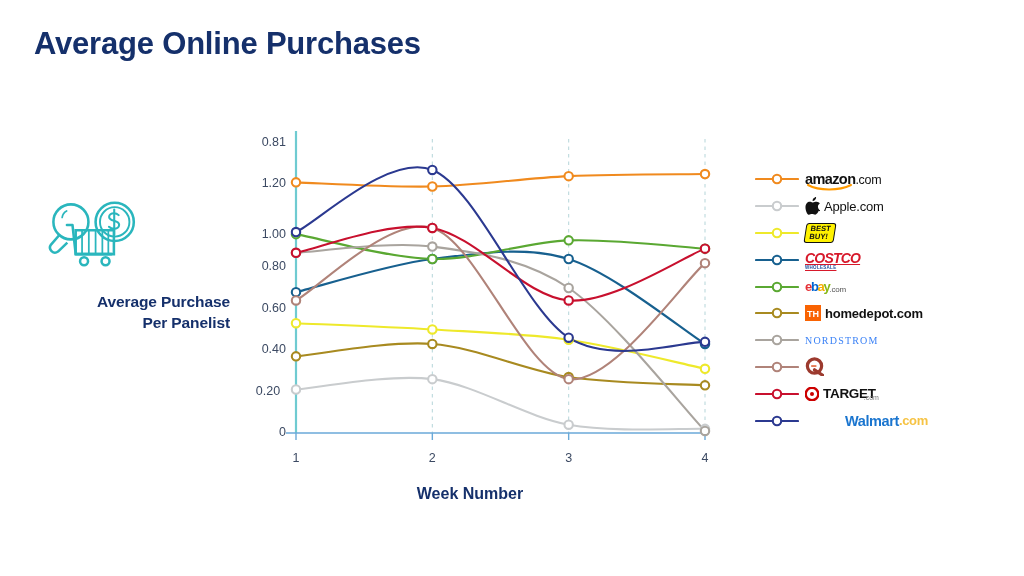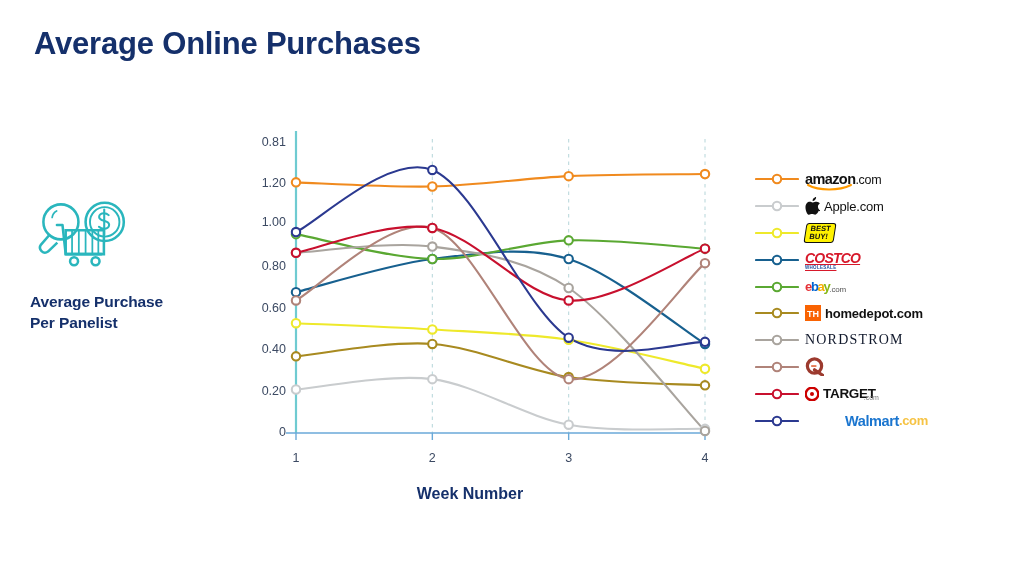--- a/index.html
+++ b/index.html
@@ -29,23 +29,24 @@
     font-size: 31px;
     font-weight: bold;
     color: #15306b;
     letter-spacing: -0.2px;
     white-space: nowrap;
   }
 
   
   #side-panel {
     position: absolute;
-    left: 30px;
+    left: 40px;
     top: 198px;
     width: 190px;
+    text-align: right;
   }
   #side-icon {
     width: 96px;
     height: 78px;
     display: block;
     margin-left: 6px;
   }
   #side-caption {
     margin-top: 16px;
     font-size: 15.5px;
@@ -113,21 +114,21 @@
     display: flex;
     align-items: center;
     height: 20px;
     white-space: nowrap;
   }
 
   
   .b-amazon-main { font-size: 14.5px; font-weight: bold; color: #111111; letter-spacing: -0.6px; }
   .b-amazon-com  { font-size: 12.5px; color: #111111; letter-spacing: -0.3px; }
   .b-apple-text  { font-size: 13px; color: #111111; letter-spacing: -0.2px; }
-  .b-nordstrom   { font-size: 14px; color: #0f172a; letter-spacing: 1.2px; font-family: "Liberation Serif", serif; text-align: center; }
+  .b-nordstrom   { font-size: 10px; color: #3b82f6; letter-spacing: 1.2px; font-family: "Liberation Serif", serif; text-align: center; }
   .b-homedepot   { font-size: 13px; font-weight: bold; color: #111111; letter-spacing: -0.2px; }
   .b-costco      { font-size: 14px; font-weight: bold; color: #d7182a; font-style: italic; letter-spacing: -0.8px; text-decoration: underline; }
   .b-ebay-e { color:#e53238; } .b-ebay-b { color:#0064d2; }
   .b-ebay-a { color:#f5af02; } .b-ebay-y { color:#86b817; }
   .b-ebay   { font-size: 13px; font-weight: bold; letter-spacing: -1.3px; }
   .b-ebay-dot { font-size: 8px; color: #555; letter-spacing: -0.2px; position: relative; top: 3px; }
   .b-target { font-size: 13.5px; font-weight: bold; color: #111111; letter-spacing: -0.3px; }
   .b-target-dot { font-size: 7px; color: #777; position: relative; top: 4px; left: -12px; }
   .b-walmart { font-size: 14.5px; font-weight: bold; color: #1a75cf; letter-spacing: -0.4px; margin-left: 40px; }
   .b-walmart-com { font-size: 13px; font-weight: bold; color: #f6c344; letter-spacing: -0.3px; }
@@ -248,25 +249,25 @@
           <circle cx="455" cy="123.64285714285711" r="4.2" fill="#ffffff" stroke="#c8102e" stroke-width="2.1"></circle>
           <circle cx="46" cy="107.07142857142858" r="4.2" fill="#ffffff" stroke="#2b3990" stroke-width="2.1"></circle>
           <circle cx="182.33333333333331" cy="44.92857142857139" r="4.2" fill="#ffffff" stroke="#2b3990" stroke-width="2.1"></circle>
           <circle cx="318.66666666666663" cy="212.7142857142857" r="4.2" fill="#ffffff" stroke="#2b3990" stroke-width="2.1"></circle>
           <circle cx="455" cy="216.85714285714283" r="4.2" fill="#ffffff" stroke="#2b3990" stroke-width="2.1"></circle>
         </g>
     </svg>
     <div id="y-labels">
         <div class="y-tick-label" style="left: 0px; width: 36px; top: 10px;">0.81</div>
         <div class="y-tick-label" style="left: 0px; width: 36px; top: 51.4286px;">1.20</div>
-        <div class="y-tick-label" style="left: 0px; width: 36px; top: 90px;">1.00</div>
+        <div class="y-tick-label" style="left: 0px; width: 36px; top: 102px;">1.00</div>
         <div class="y-tick-label" style="left: 0px; width: 36px; top: 134.286px;">0.80</div>
         <div class="y-tick-label" style="left: 0px; width: 36px; top: 175.714px;">0.60</div>
         <div class="y-tick-label" style="left: 0px; width: 36px; top: 217.143px;">0.40</div>
-        <div class="y-tick-label" style="left: 0px; width: 36px; top: 258.571px;">0.20</div>
+        <div class="y-tick-label" style="left: 0px; width: 36px; top: 258.571px; text-align: center;">0.20</div>
         <div class="y-tick-label" style="left: 0px; width: 36px; top: 300px;">0</div>
       </div>
     <div id="x-labels">
         <div class="x-tick-label" style="left: 26px; width: 40px; top: 326px;">1</div>
         <div class="x-tick-label" style="left: 162.333px; width: 40px; top: 326px;">2</div>
         <div class="x-tick-label" style="left: 298.667px; width: 40px; top: 326px;">3</div>
         <div class="x-tick-label" style="left: 435px; width: 40px; top: 326px;">4</div>
       </div>
     <div id="x-axis-title">Week Number</div>
   </div>

